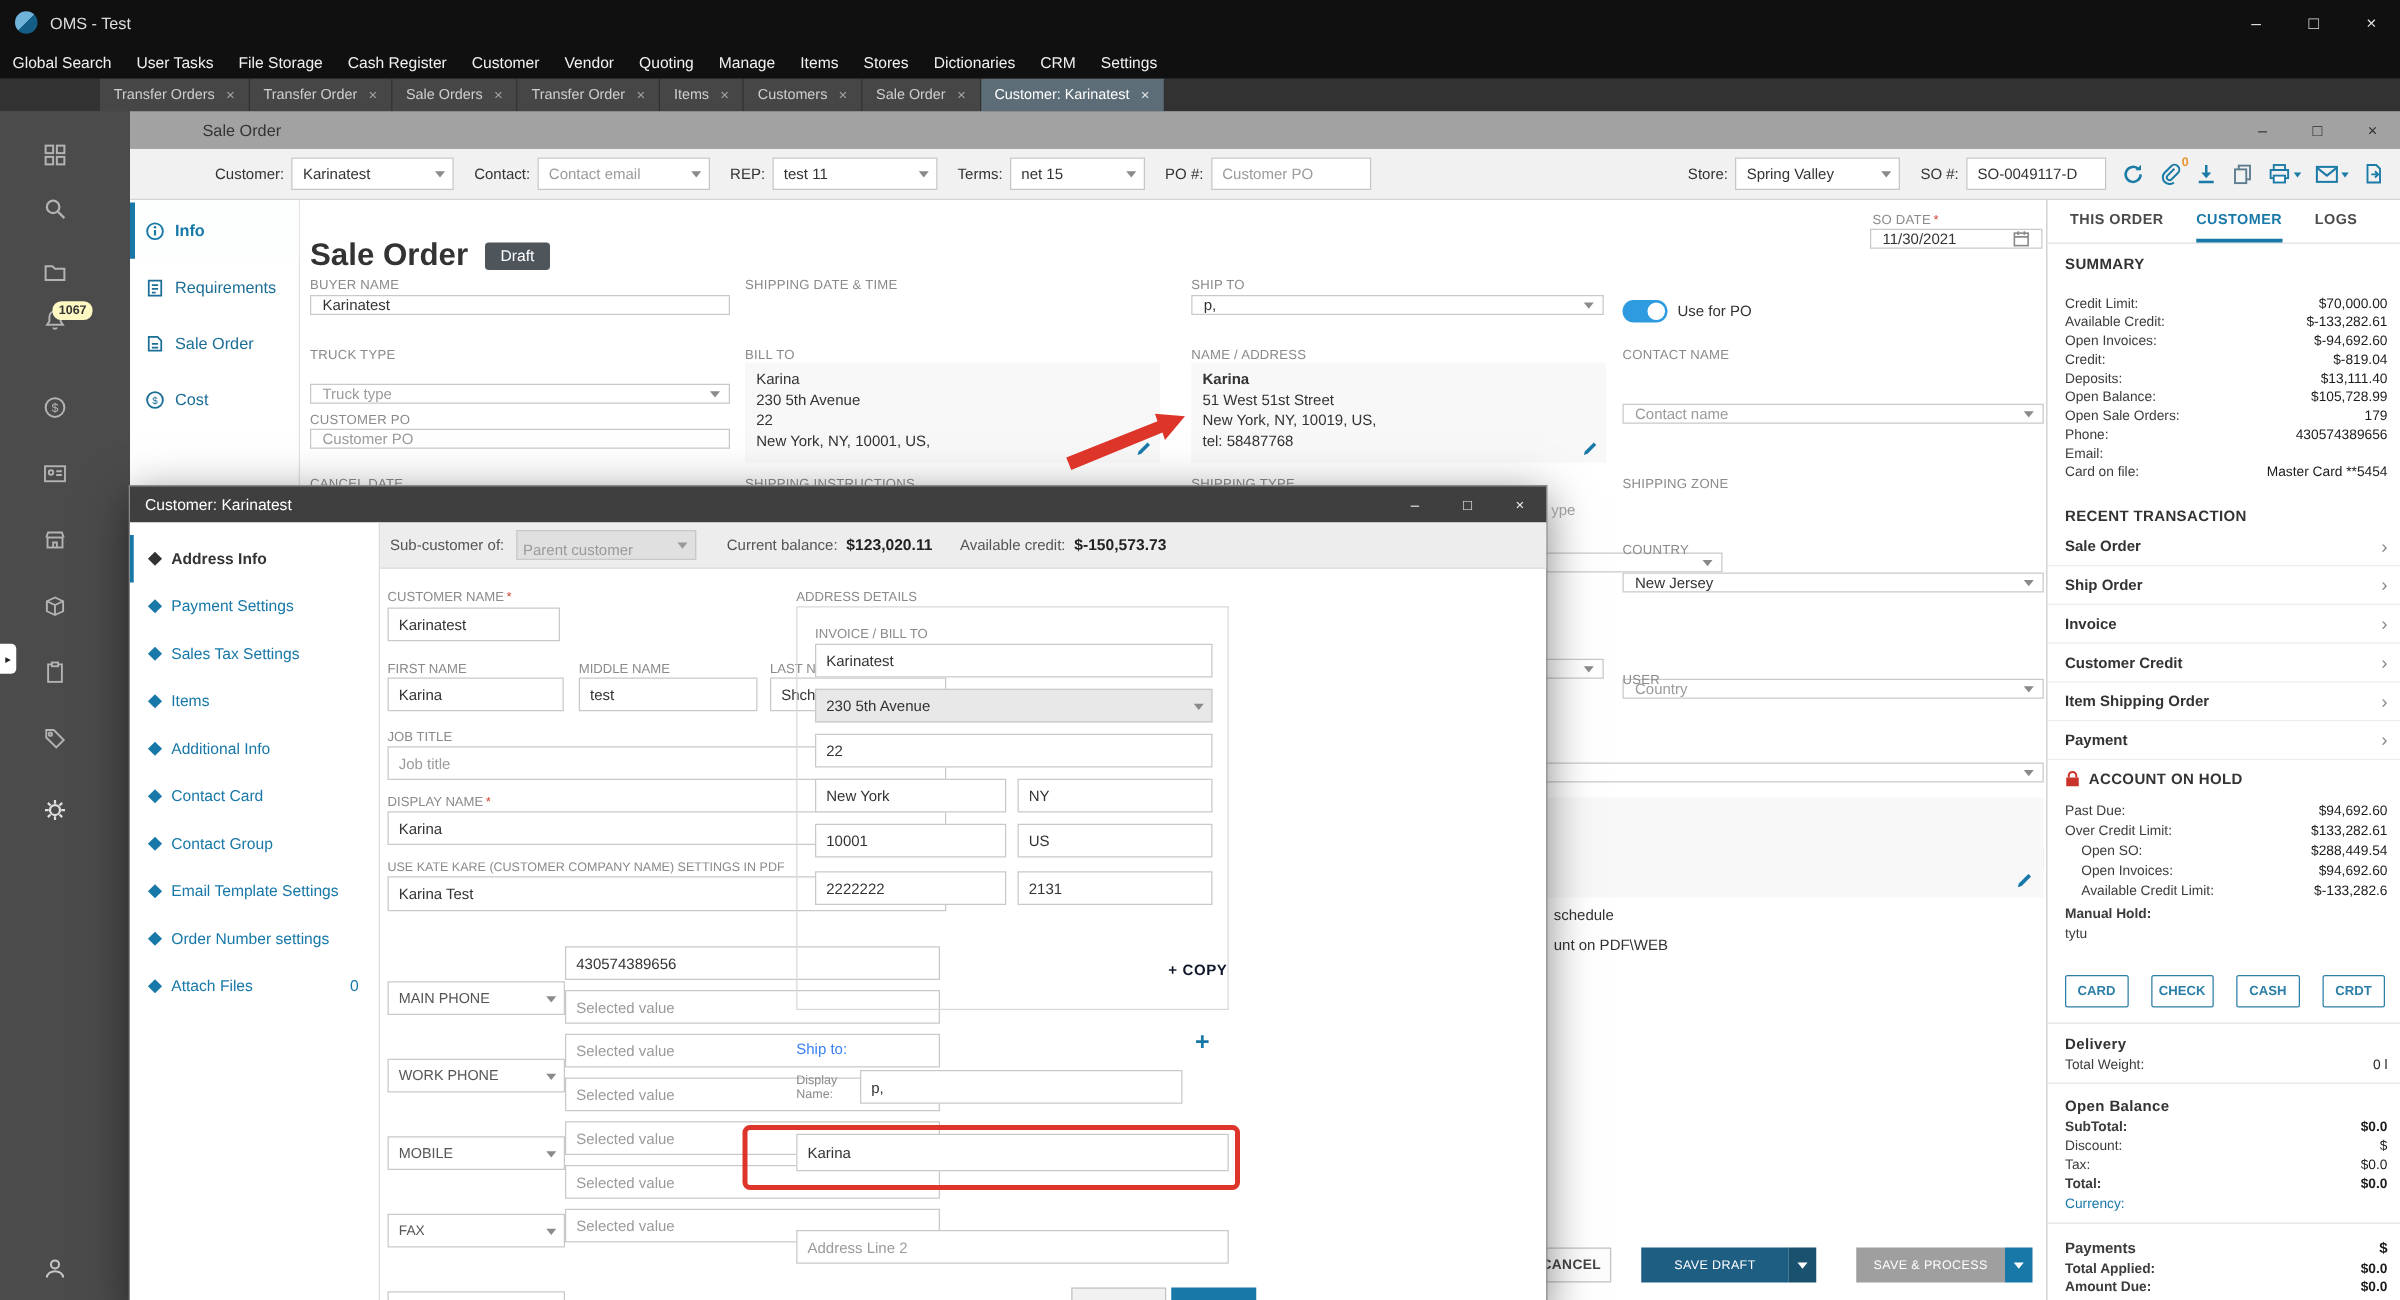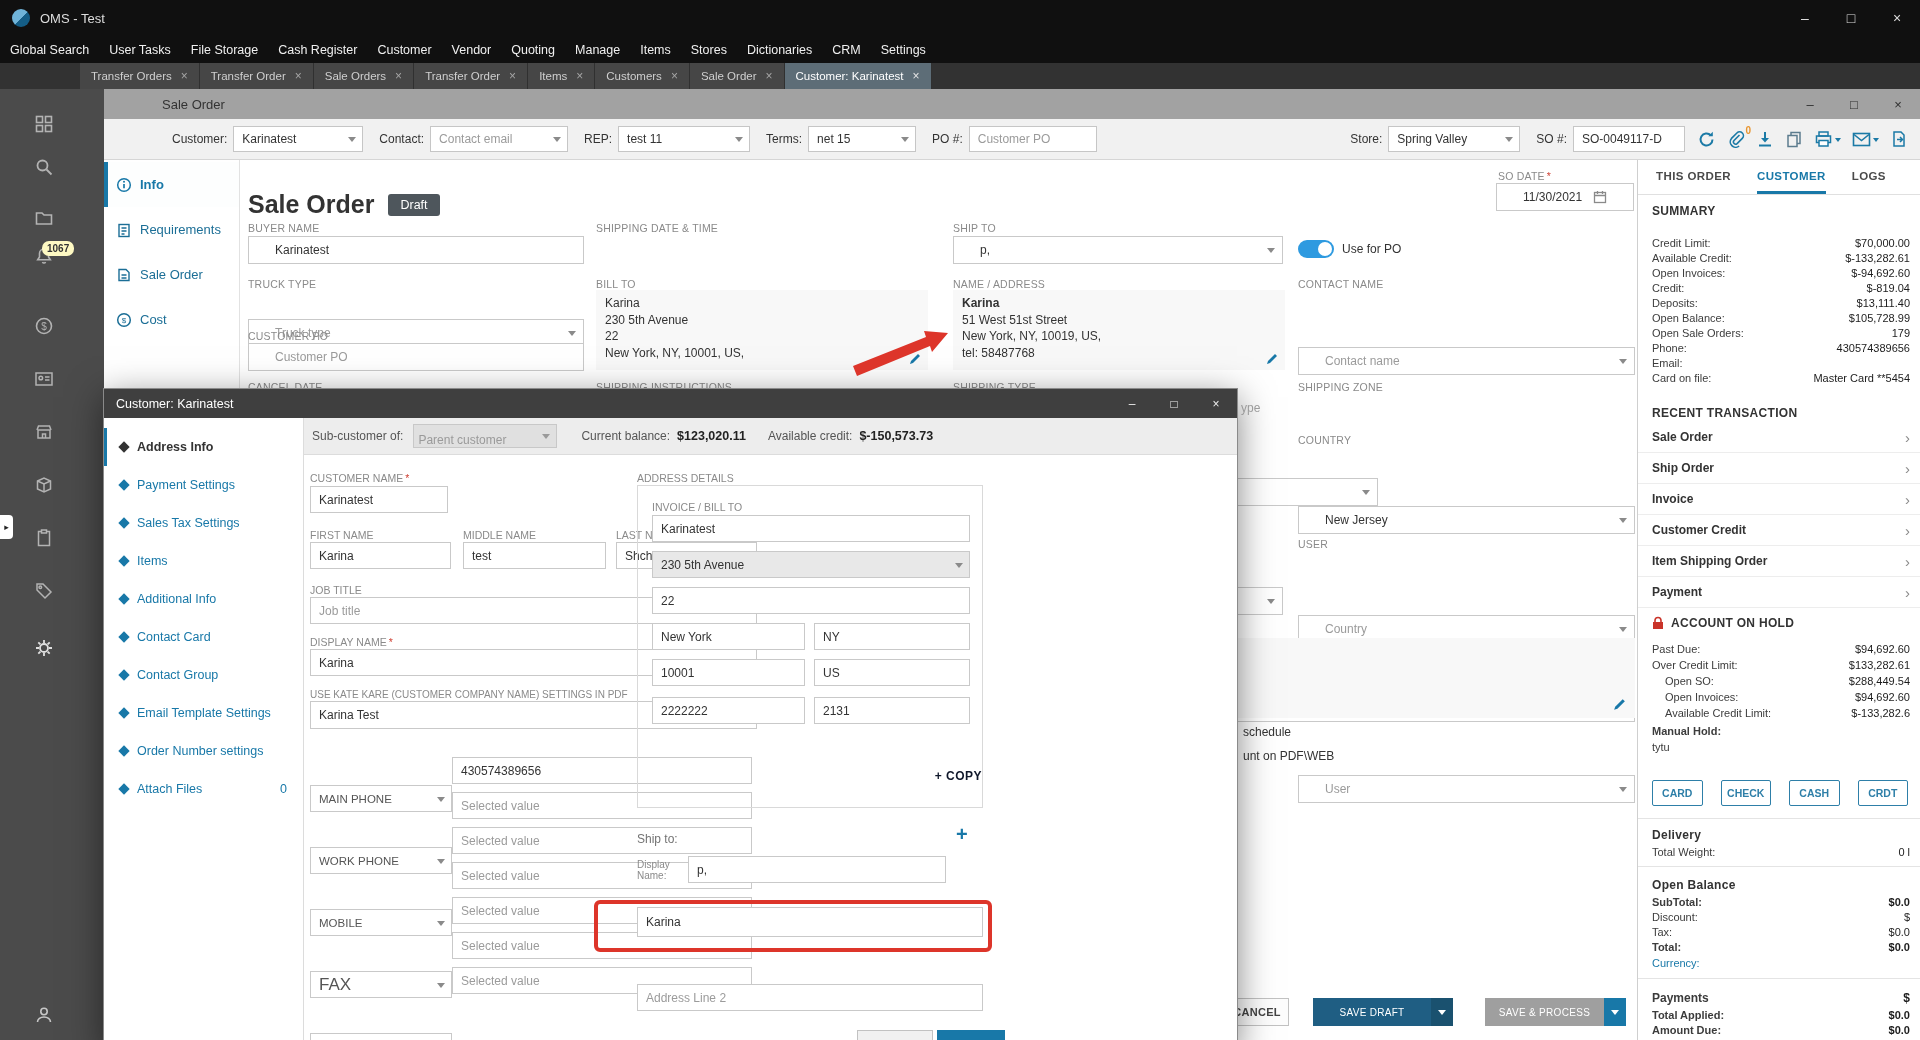--- a/index.html
+++ b/index.html
@@ -45,21 +45,21 @@
 .dd{border:3.5px solid transparent;border-top:4.5px solid #1b7aa6;margin-left:2px;margin-top:4px}
 .clipb{position:absolute;top:-5px;right:-6px;color:#e8952f;font-size:10px;font-weight:bold}
 
 .so-nav{left:104px;top:160px;width:136px;height:880px;background:#fff;border-right:1px solid #e2e2e2;padding-top:2px}
 .sni{height:45px;display:flex;align-items:center;gap:8px;padding-left:12px;font-size:13px;color:#1b6e96}
 .sni.active{border-left:4px solid #1878a8;padding-left:8px;color:#1878a8;font-weight:bold;background:#fdfefe}
 
 .main{left:240px;top:160px;width:1397px;height:880px;background:#fff}
 .flabel{position:absolute;font-size:10.5px;color:#8a8a8a;letter-spacing:.2px;white-space:nowrap}
 .req::after{content:"*";color:#d04437;margin-left:2px}
-.fin{position:absolute;height:28px;border:1px solid #c9c9c9;background:#fff;display:flex;align-items:center;padding:0 26px;font-size:12px;color:#333;overflow:hidden;white-space:nowrap}
+.fin{position:absolute;height:16px;border:1px solid #c9c9c9;background:#fff;display:flex;align-items:center;padding:0 9px;font-size:12px;color:#333;overflow:hidden;white-space:nowrap}
 .fsel{position:relative;padding-right:22px}
 .fsel::after{content:"";position:absolute;right:7px;top:50%;margin-top:-2px;border:4px solid transparent;border-top:5px solid #8a8a8a}
 .titlerow{position:absolute;left:8px;top:30px;display:flex;align-items:center;gap:14px}
 .ptitle{font-size:25px;font-weight:600;color:#333}
 .draft{background:#4e565c;color:#fff;font-size:12.5px;padding:4px 12px;border-radius:3px}
 .ablk{position:absolute;background:#f8f8f8;padding:5px 9px;font-size:12px;color:#333;line-height:16.5px}
 .pencil{position:absolute;right:6px;bottom:4px}
 .tgl{position:absolute;width:36px;height:18px;border-radius:9px;background:#2e9ae0}
 .tgl::after{content:"";position:absolute;right:2px;top:2px;width:14px;height:14px;border-radius:50%;background:#fff}
 .frag{position:absolute;font-size:12px;color:#333;white-space:nowrap}
@@ -783,21 +783,21 @@
         </div>
       <div class="min" style="left:148px;top:337px;width:300px">
           <span class="phv">Selected value</span>
         </div>
       <div class="min msel" style="left:6px;top:372px;width:142px;font-size:11.5px;color:#555">
           <span>MOBILE</span>
         </div>
       <div class="min" style="left:148px;top:372px;width:300px">
           <span class="phv">Selected value</span>
         </div>
-      <div class="min msel" style="left:6px;top:407px;width:142px;font-size:17px;color:#555">
+      <div class="min msel" style="left:6px;top:407px;width:142px;font-size:11px;color:#555">
           <span>FAX</span>
         </div>
       <div class="min" style="left:148px;top:407px;width:300px">
           <span class="phv">Selected value</span>
         </div>
       <div class="min msel" style="left:6px;top:442px;width:142px;font-size:11.5px;color:#555"></div>
       <div class="min" style="left:148px;top:442px;width:300px">
           <span class="phv">Selected value</span>
         </div>
 
@@ -835,21 +835,21 @@
           </div>
         <div class="min" style="left:14px;top:211px;width:153px">
             <span>2222222</span>
           </div>
         <div class="min" style="left:176px;top:211px;width:156px">
             <span>2131</span>
           </div>
         <span class="copylink">+ COPY</span>
       </div>
 
-      <span style="position:absolute;left:333px;top:377px;font-size:12px;color:#737373">Ship to:</span>
+      <span style="position:absolute;left:333px;top:377px;font-size:12px;color:#3b82f6">Ship to:</span>
 
       <span class="plusbig" style="left:652px;top:368px">+</span>
 
       <span class="mlb" style="left:333px;top:404px;width:47px;white-space:normal;line-height:11px;font-size:10px">Display Name:</span>
       <div class="min" style="left:384px;top:401px;width:258px">
           <span>p,</span>
         </div>
 
       <div class="min" style="left:333px;top:452px;width:346px;height:30px">
           <span>Karina</span>

